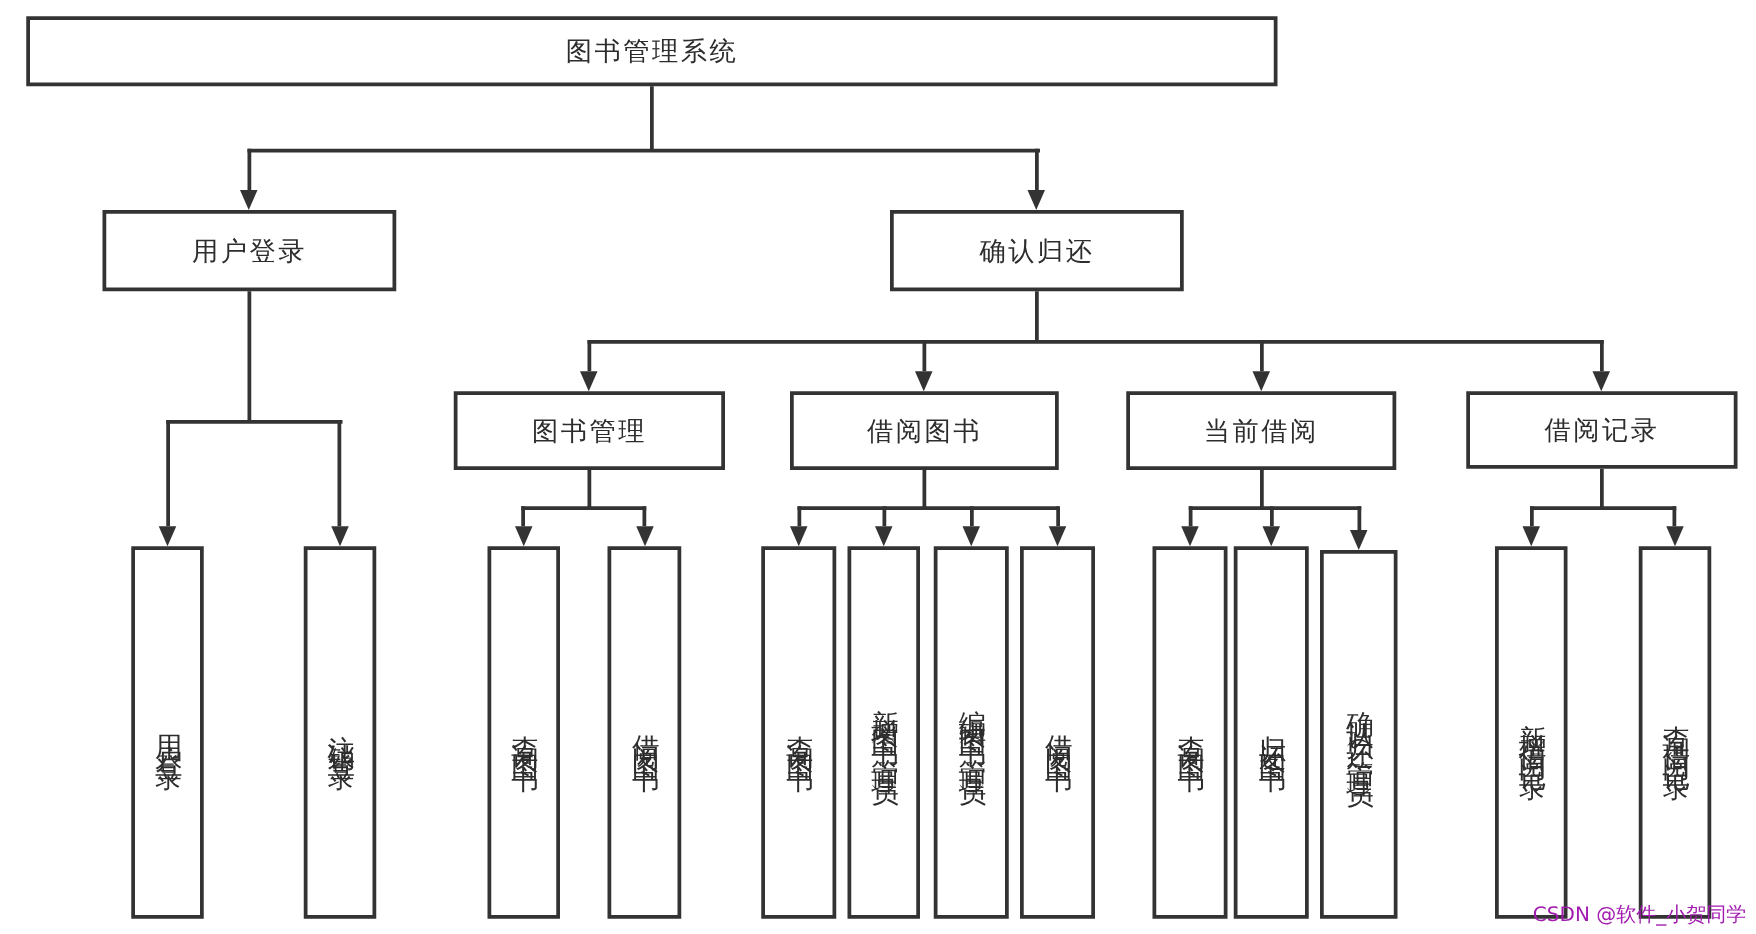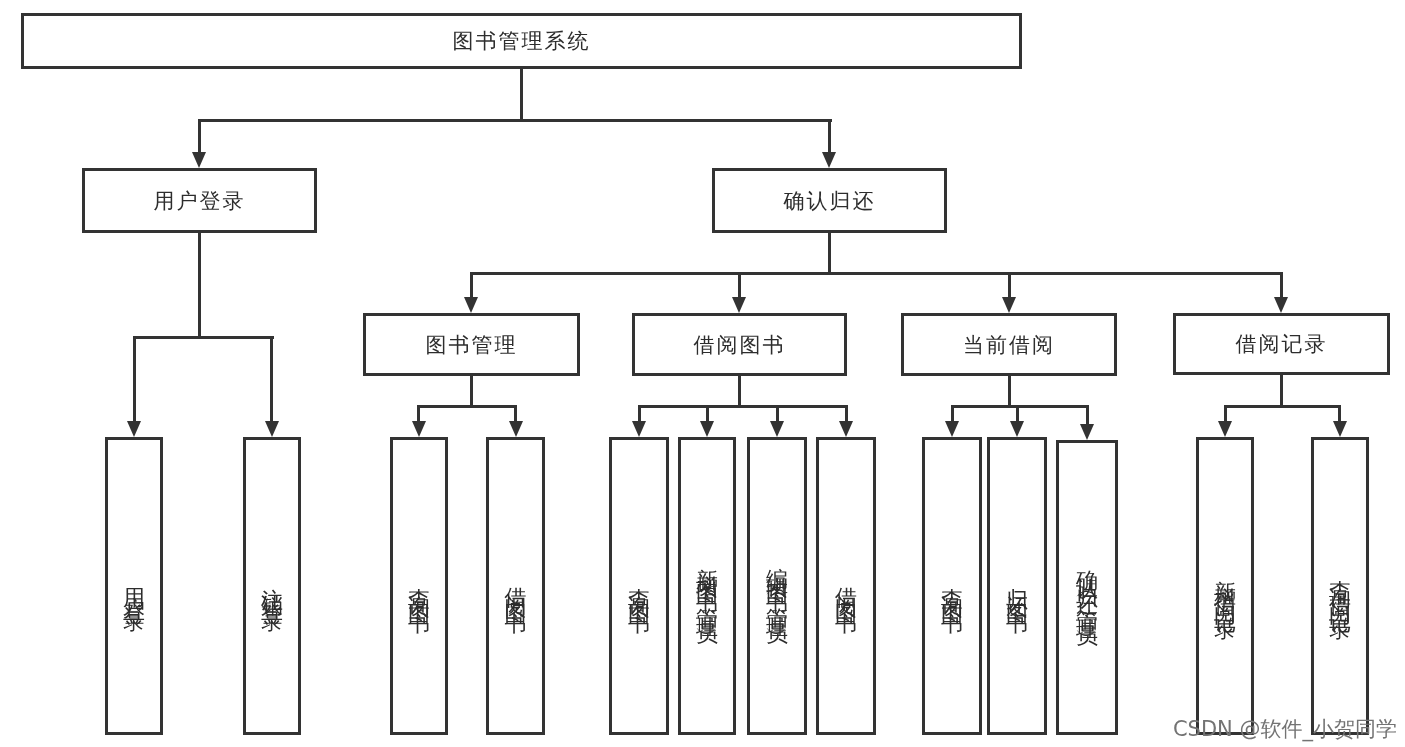--- a/index.html
+++ b/index.html
@@ -57,22 +57,22 @@
     transform:translateX(-50%);
     width:0; height:0;
     border-left:7px solid transparent;
     border-right:7px solid transparent;
     border-top:16px solid #333333;
   }
   .watermark {
     position:absolute;
     right:8px;
     bottom:4px;
-    font-size:21px;
-    color:#737373;
+    font-size:16px;
+    color:#a21caf;
     z-index:3;
     white-space:nowrap;
   }
 </style>
 </head>
 <body>
 
 <div id="canvas">
 
   <div class="box hbox root-box" style="left:21px; top:13px; width:1001px; height:56px;">

